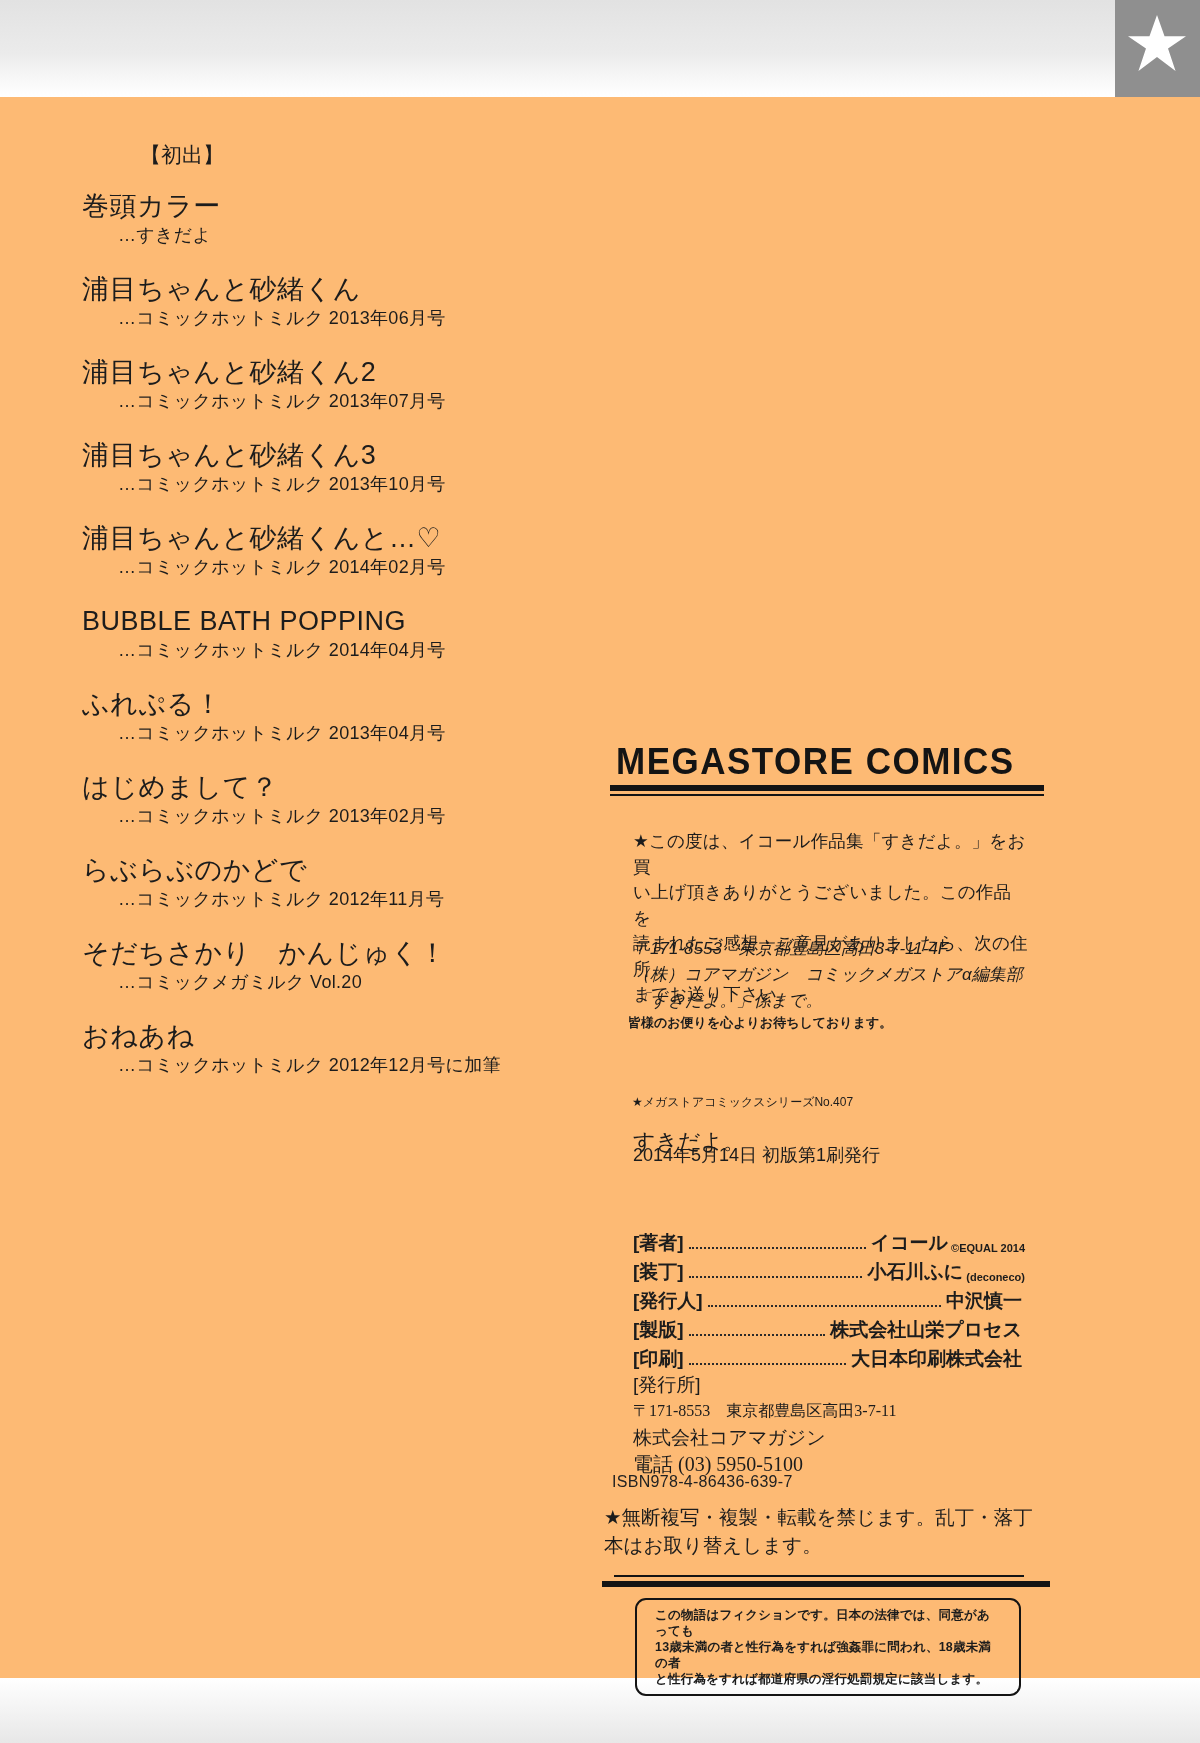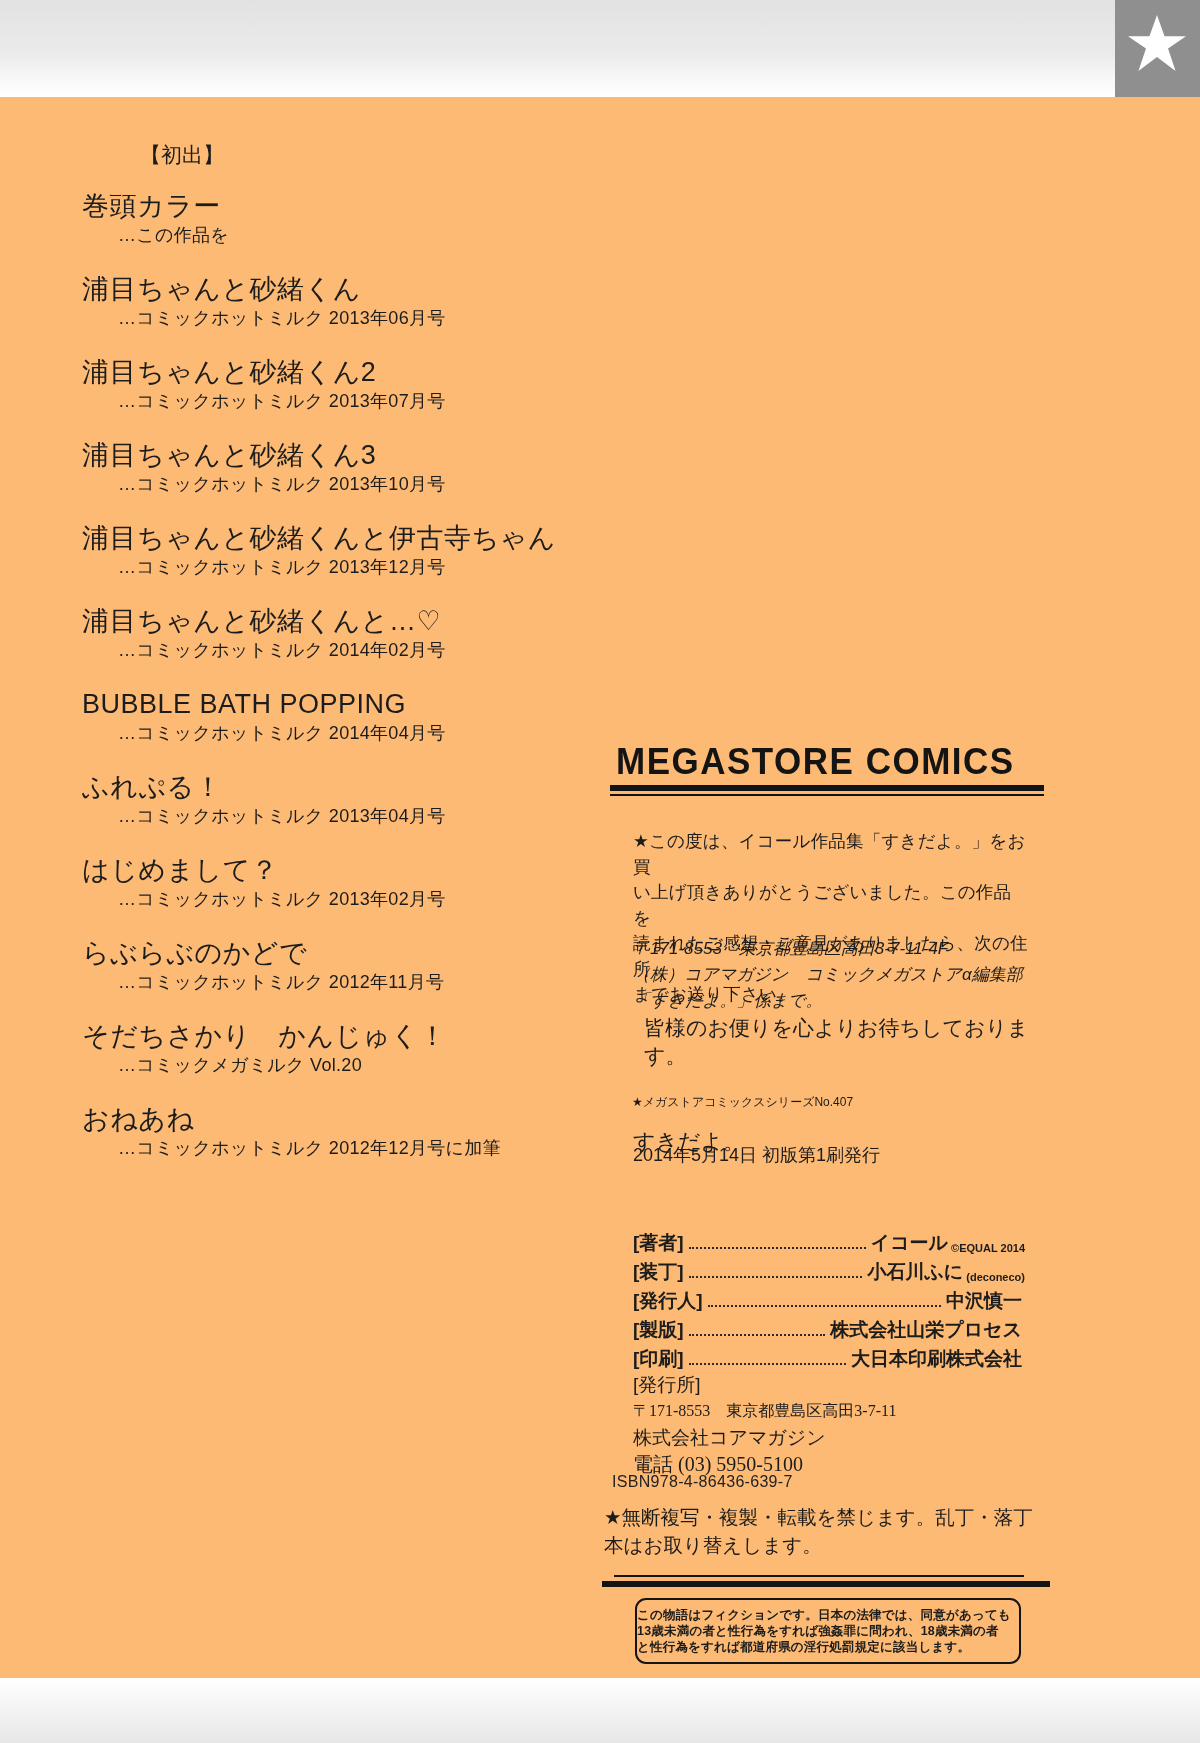--- a/index.html
+++ b/index.html
@@ -24,83 +24,79 @@
   
   .colophon{position:absolute;left:610px;top:745px;width:436px;}
   .colophon > div{position:absolute;}
   .logo{top:0;left:6px;font-size:35px;font-weight:900;line-height:32px;letter-spacing:1.5px;
         transform:scaleY(1.04);transform-origin:left top;white-space:nowrap;color:#141414;}
   .logo-rule{top:40px;left:0;width:434px;}
   .rule-thick{height:6px;background:#141414;}
   .rule-thin{height:2px;background:#141414;margin-top:3px;}
   .thanks{top:84px;left:23px;width:395px;font-size:17.5px;line-height:25.5px;letter-spacing:0.2px;}
   .addr{top:191px;left:23px;width:400px;font-size:17px;line-height:26px;font-style:italic;}
-  .waiting{top:269px;left:34px;font-size:21px;}
+  .waiting{top:269px;left:18px;font-size:13px;font-weight:bold;}
   .series{top:349px;left:22px;font-size:12px;}
   .booktitle{top:382px;left:23px;font-size:22px;}
   .printdate{top:398px;left:23px;font-size:18px;}
   .credits{top:482px;left:23px;width:392px;}
   .credit-row{display:flex;align-items:flex-end;height:29px;font-size:19px;font-weight:bold;}
   .c-label{white-space:nowrap;}
   .c-leader{flex:1;border-bottom:2px dotted #2a2a2a;margin:0 5px 7px 5px;min-width:20px;}
   .c-value{white-space:nowrap;}
   .c-suffix{white-space:nowrap;font-size:11px;margin-left:3px;padding-bottom:2px;}
   .publisher{top:627px;left:23px;width:400px;}
   .p-label{font-size:19px;line-height:25px;}
   .p-addr{font-family:Liberation Serif, serif;font-size:16px;line-height:27px;}
   .p-name{font-size:19px;line-height:27px;}
   .p-phone{font-family:"Liberation Serif","DejaVu Serif",serif;font-size:20px;line-height:27px;}
   .isbn{top:728px;left:2px;font-size:16px;letter-spacing:0.3px;color:#222;}
   .notice{top:758px;left:-6px;width:450px;font-size:19.5px;line-height:28px;}
   .bigrule{top:830px;left:-8px;width:448px;}
   .bigrule .thin{height:2px;background:#141414;width:410px;margin-left:12px;}
   .bigrule .thick{height:6px;background:#141414;width:448px;margin-top:4px;}
   .disclaimer{top:853px;left:25px;width:386px;box-sizing:border-box;border:2.5px solid #141414;
-              border-radius:11px;padding:7px 0;font-size:12.5px;line-height:16px;font-weight:bold;
+              border-radius:11px;padding:7px 18px;font-size:12.5px;line-height:16px;font-weight:bold;
               letter-spacing:0.2px;}
 </style>
 </head>
 <body>
 
 <div class="page">
   <div class="top-band"></div>
   <div class="bottom-band"></div>
 
   <div class="corner">
     <div class="star"></div>
   </div>
 
   <section class="firstpub">
     <h2>【初出】</h2>
     <div>
 
         <div class="pub-item">
           <div class="pub-title">巻頭カラー</div>
-          <div class="pub-source">…この作品を</div>
+          <div class="pub-source">…すきだよ</div>
         </div>
 
         <div class="pub-item">
           <div class="pub-title">浦目ちゃんと砂緒くん</div>
           <div class="pub-source">…コミックホットミルク 2013年06月号</div>
         </div>
 
         <div class="pub-item">
           <div class="pub-title">浦目ちゃんと砂緒くん2</div>
           <div class="pub-source">…コミックホットミルク 2013年07月号</div>
         </div>
 
         <div class="pub-item">
           <div class="pub-title">浦目ちゃんと砂緒くん3</div>
           <div class="pub-source">…コミックホットミルク 2013年10月号</div>
         </div>
 
-        <div class="pub-item">
-          <div class="pub-title">浦目ちゃんと砂緒くんと伊古寺ちゃん</div>
-          <div class="pub-source">…コミックホットミルク 2013年12月号</div>
-        </div>
 
         <div class="pub-item">
           <div class="pub-title">浦目ちゃんと砂緒くんと…♡</div>
           <div class="pub-source">…コミックホットミルク 2014年02月号</div>
         </div>
 
         <div class="pub-item">
           <div class="pub-title">BUBBLE BATH POPPING</div>
           <div class="pub-source">…コミックホットミルク 2014年04月号</div>
         </div>

